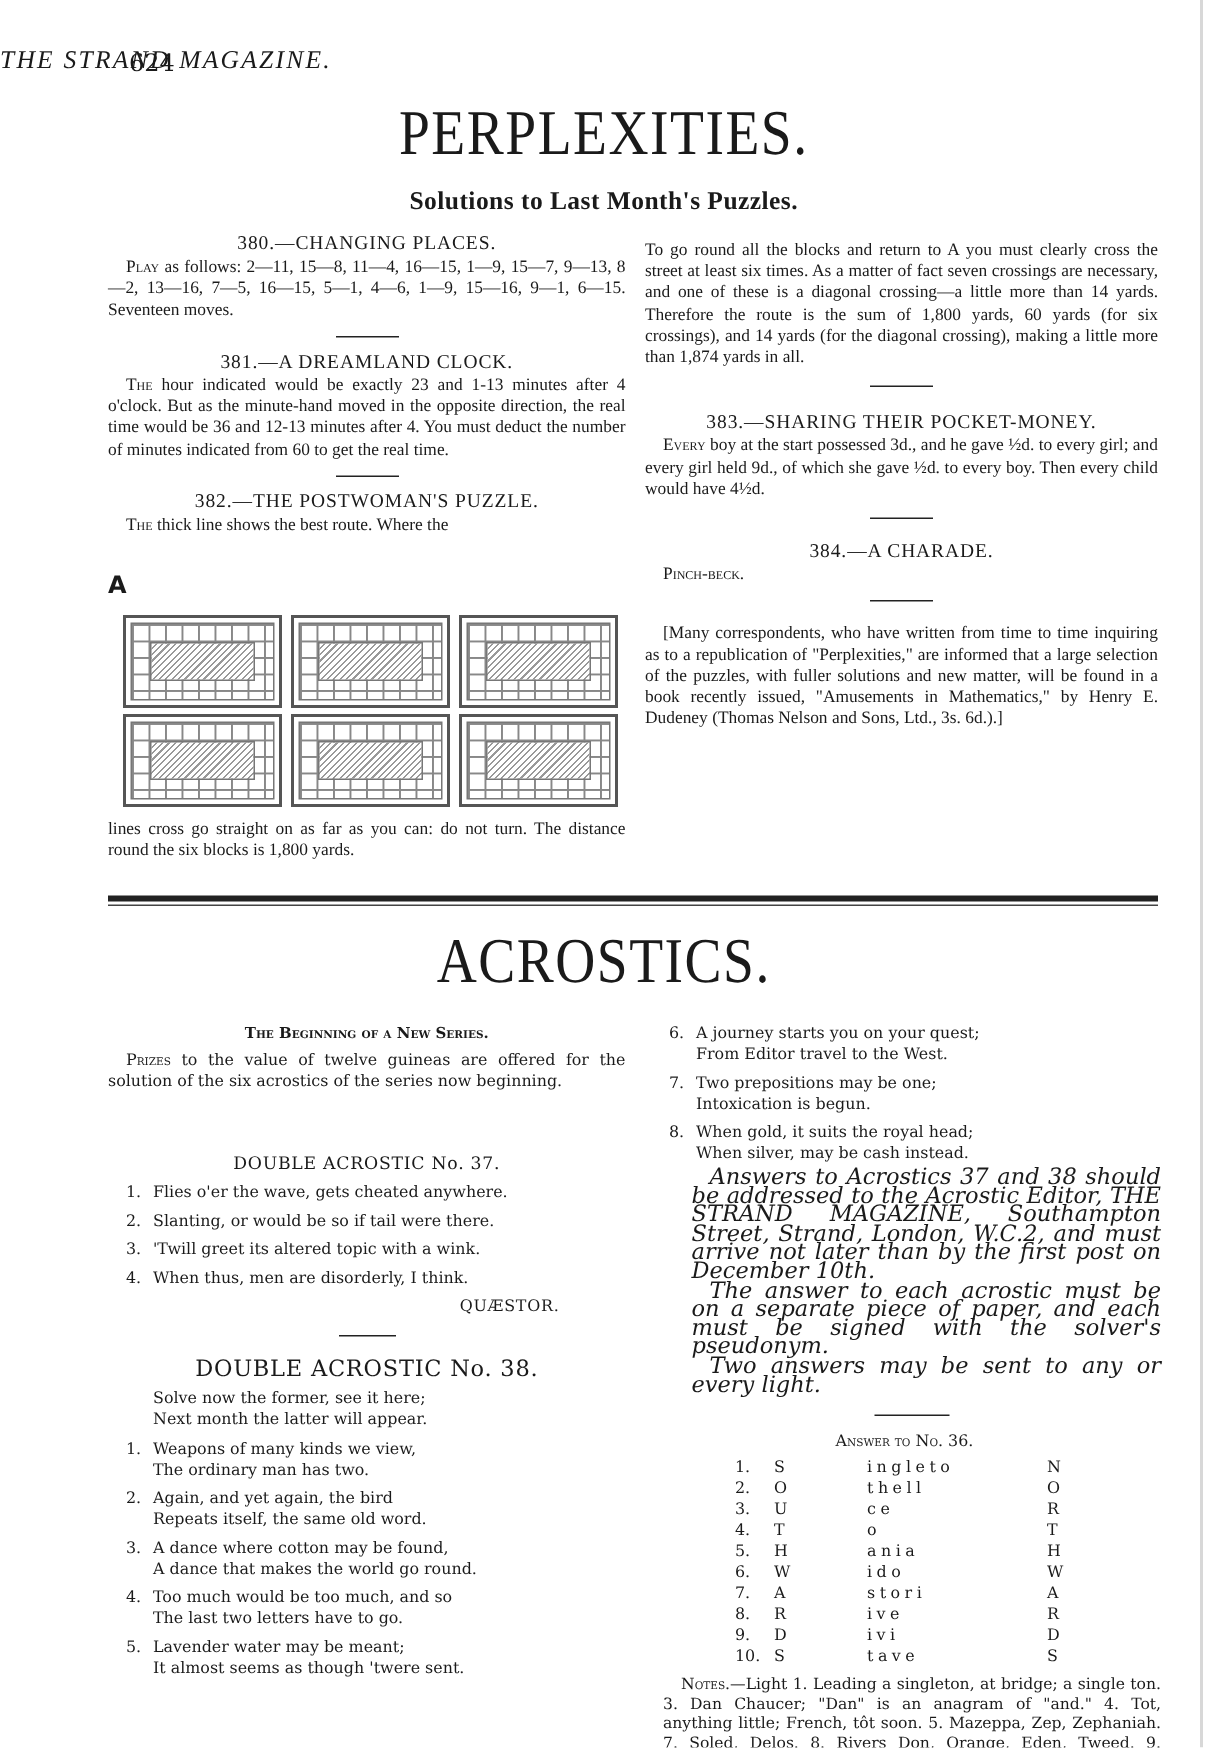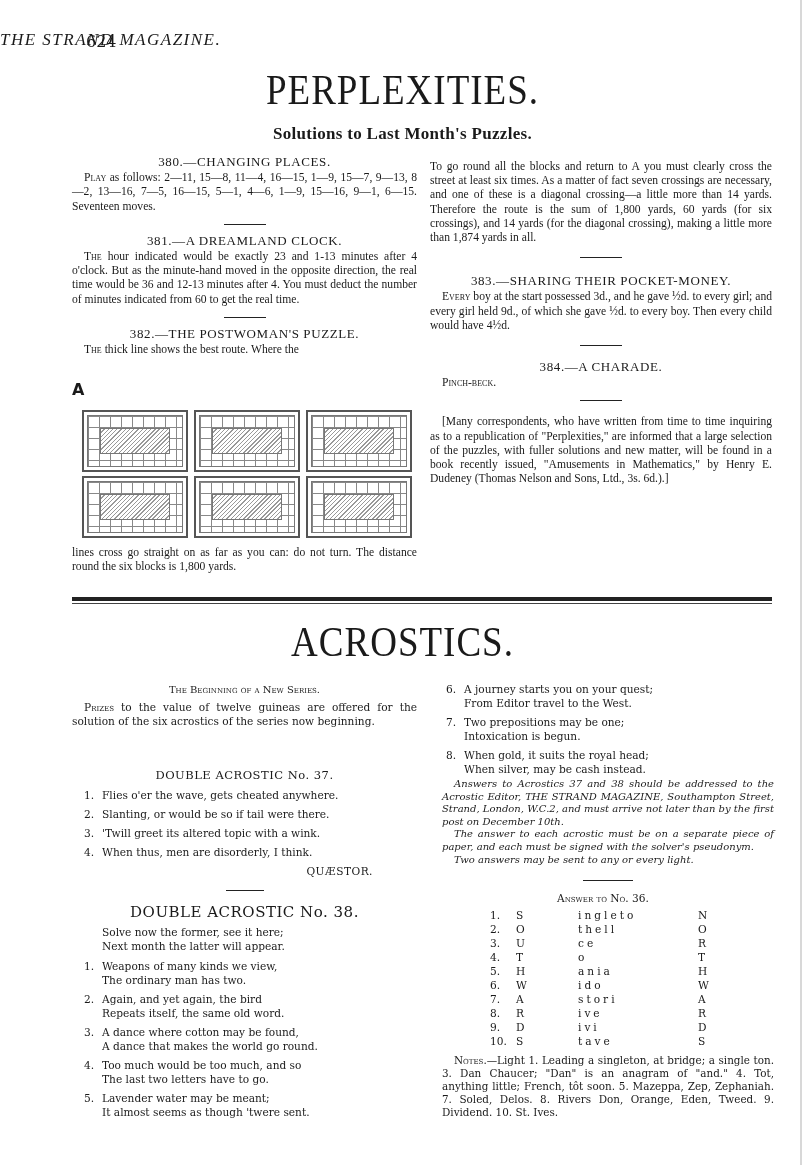--- a/index.html
+++ b/index.html
@@ -140,21 +140,21 @@
 </div>
 
 <div class="divider" style="top:597px;">
   <div class="thick"></div>
   <div class="thin"></div>
 </div>
 
 <div class="abs big-title acro-title">ACROSTICS.</div>
 
 <div class="acro" style="left:72px; top:683px; width:345px;">
-  <div class="center sc" style="font-size:10px;">The Beginning of a New Series.</div>
+  <div class="center sc" style="font-size:10px;font-weight:bold;">The Beginning of a New Series.</div>
   <p style="margin:3px 0 10px 0; text-indent:12px; text-align:justify;"><span class="sc">Prizes</span><span> to the value of twelve guineas are offered for the solution of the six acrostics of the series now beginning.</span></p>
 
   <div class="center" style="font-size:11.5px; letter-spacing:0.5px; margin-bottom:6px;margin-top:40px;">DOUBLE ACROSTIC No. 37.</div>
   <div style="padding-left:12px;">
     <div class="item">
         <span class="num">1.</span>
         <span>Flies o'er the wave, gets cheated anywhere.</span>
       </div>
     <div class="item">
         <span class="num">2.</span>
@@ -234,21 +234,21 @@
       </div>
     <div class="item" style="margin-bottom:0;">
         <span class="num">8.</span>
         <span>
           <span style="display:block">When gold, it suits the royal head;</span>
           <span style="display:block">When silver, may be cash instead.</span>
         </span>
       </div>
   </div>
 
-  <div style="margin-top:2px; text-align:justify; font-size:10px; line-height:12.6px;">
+  <div style="margin-top:2px; text-align:justify; font-size:15px; line-height:12.6px;margin-left:19px;">
     <p class="italic" style="margin:0; text-indent:12px;">Answers to Acrostics 37 and 38 should be addressed to the Acrostic Editor, THE STRAND MAGAZINE, Southampton Street, Strand, London, W.C.2, and must arrive not later than by the first post on December 10th.</p>
     <p class="italic" style="margin:0; text-indent:12px;">The answer to each acrostic must be on a separate piece of paper, and each must be signed with the solver's pseudonym.</p>
     <p class="italic" style="margin:0; text-indent:12px;">Two answers may be sent to any or every light.</p>
   </div>
 
   <div class="rule-short" style="width:50px; margin:14px auto 10px;"></div>
 
   <div class="center sc" style="font-size:10.6px; margin-bottom:3px; padding-right:10px;">Answer to No. 36.</div>
   <table class="answer-table">
     <tbody>

